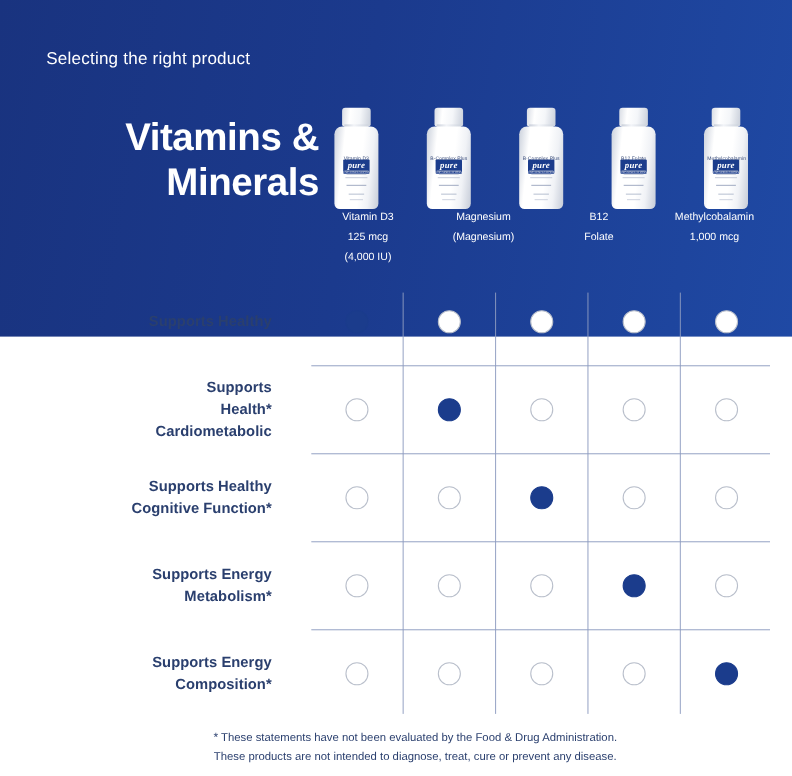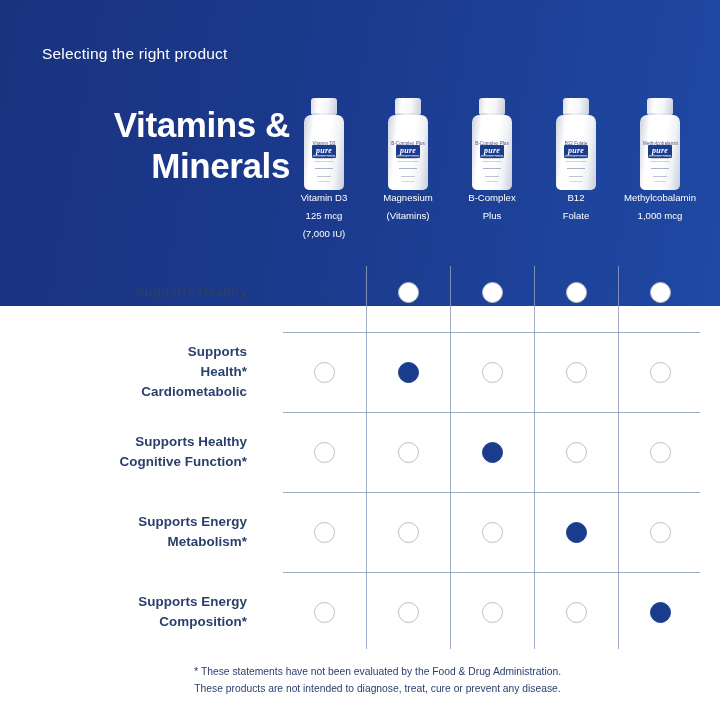--- a/index.html
+++ b/index.html
@@ -384,30 +384,25 @@
           <div class="fine f6"></div>
         </div>
       </div>
 
     </div>
 
     <div class="captions">
       <div class="caption">
         <span>Vitamin D3</span>
         <span>125 mcg</span>
-        <span>(7,000 IU)</span>
+        <span>(4,000 IU)</span>
       </div>
       <div class="caption">
         <span>Magnesium</span>
-        <span>(Vitamins)</span>
-        <span></span>
-      </div>
-      <div class="caption">
-        <span>B-Complex</span>
-        <span>Plus</span>
+        <span>(Magnesium)</span>
         <span></span>
       </div>
       <div class="caption">
         <span>B12</span>
         <span>Folate</span>
         <span></span>
       </div>
       <div class="caption">
         <span>Methylcobalamin</span>
         <span>1,000 mcg</span>

